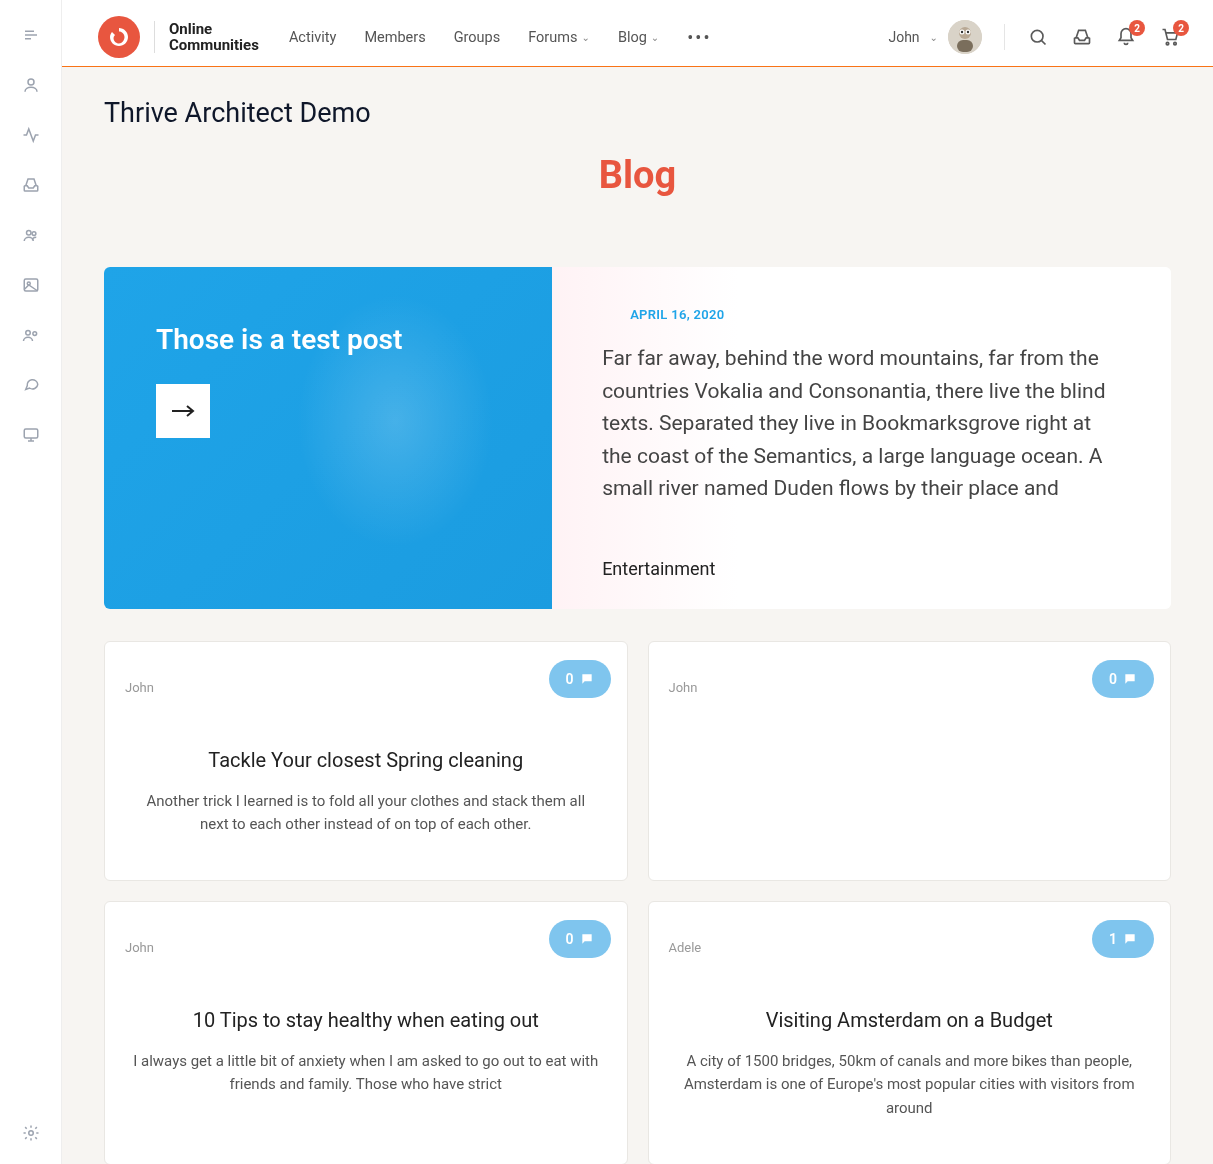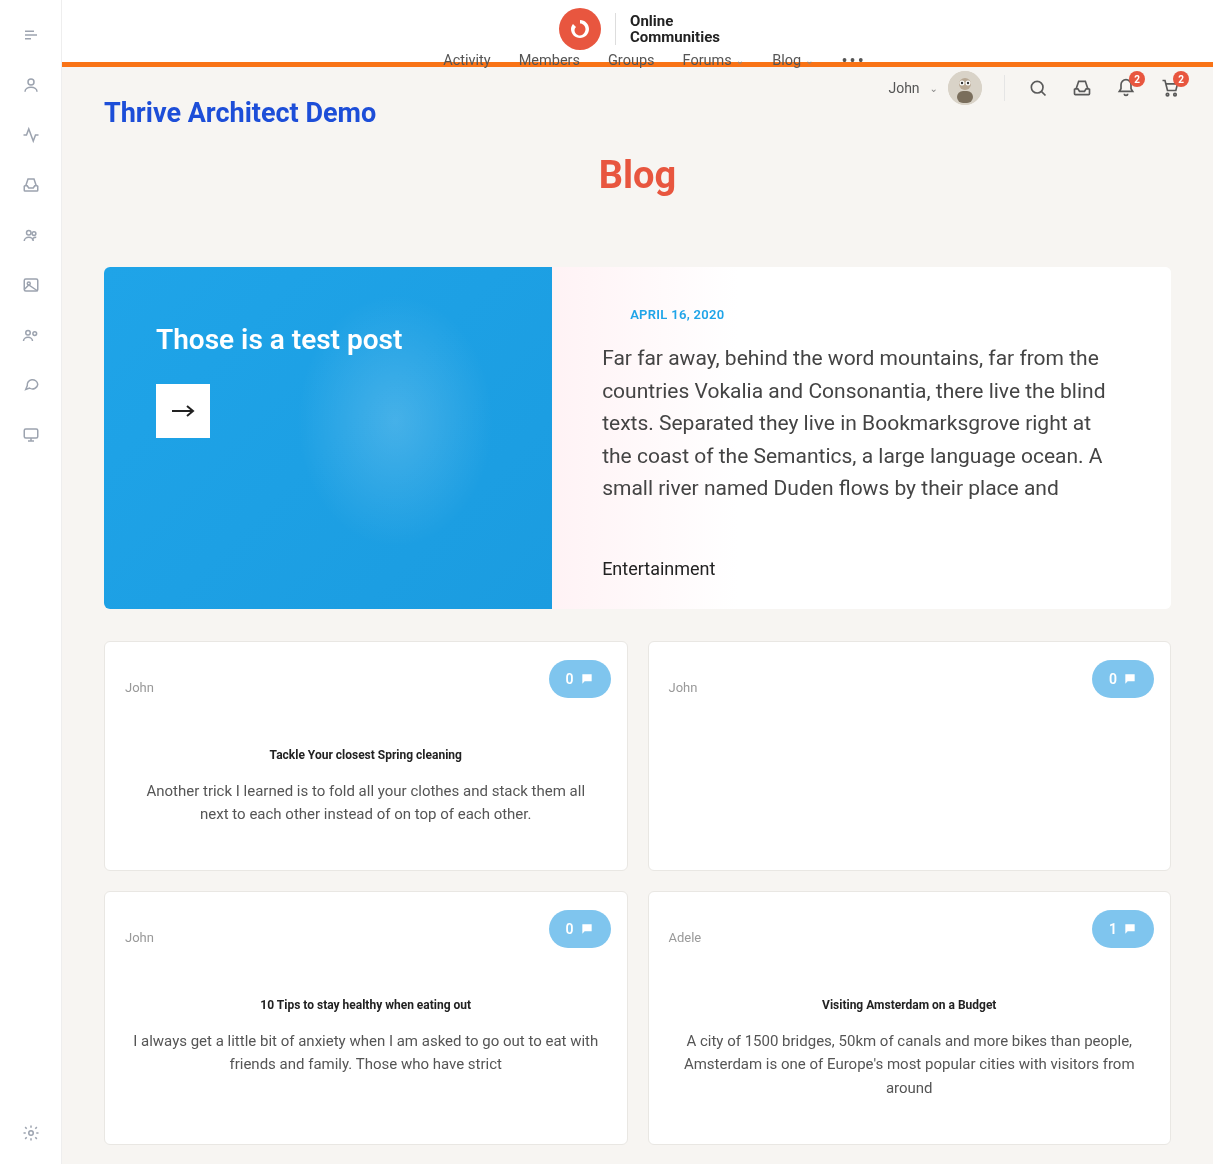--- a/index.html
+++ b/index.html
@@ -32,22 +32,21 @@
     
     
     .header {
       position: relative;
       margin-left: 62px;
       background: #fff;
       height: 67px;
       display: flex;
       align-items: center;
       padding: 8px 32px 0 36px;
-      border-bottom: 5px solid #f97316;
-      flex-direction: column;
+      border-bottom: 1px solid #f97316;
     }
     .logo-area { display: flex; align-items: center; gap: 14px; }
     .logo-badge {
       width: 42px; height: 42px;
       border-radius: 50%;
       background: #e8563f;
       display: flex; align-items: center; justify-content: center;
       color: #fff; font-weight: 800; font-size: 22px;
       letter-spacing: -1px;
     }
@@ -72,21 +71,21 @@
       font-size: 10px;
       font-weight: 700;
       min-width: 16px; height: 16px;
       border-radius: 8px;
       display: flex; align-items: center; justify-content: center;
       padding: 0 4px;
     }
     
     
     .main { margin-left: 62px; padding: 30px 42px 60px; }
-    .page-title { font-size: 27px; color: #1d4ed8; font-weight: 700; margin-bottom: 24px; }
+    .page-title { font-size: 27px; color: #0f172a; font-weight: 400; margin-bottom: 24px; }
     .blog-heading { text-align: center; color: #e8563f; font-size: 38px; font-weight: 700; margin: 16px 0 70px; }
     
     
     .featured {
       display: flex;
       border-radius: 6px;
       overflow: hidden;
       margin-bottom: 32px;
       background: #fff;
     }
@@ -146,21 +145,21 @@
       position:absolute;
       bottom:-18px; left:50%;
       transform: translateX(-50%);
       width: 40px; height: 40px;
       background: #7fc5ee;
       border-radius: 50%;
       z-index:-1;
     }
     .comment-bubble { overflow: visible; }
     .comment-bubble svg { width: 14px; height: 14px; }
-    .post-card h3 { text-align: center; font-size: 12px; font-weight: 700; color: #222; margin-bottom: 18px; cursor: pointer; }
+    .post-card h3 { text-align: center; font-size: 20px; font-weight: 400; color: #222; margin-bottom: 18px; cursor: pointer; }
     .post-excerpt { text-align: center; color: #555; font-size: 15px; line-height: 1.55; padding: 0 8px; }
     
   </style>
 </head>
 <body>
 
 <div class="left-rail">
   <div class="rail-icon">
     <svg viewBox="0 0 24 24" fill="none" stroke="currentColor" stroke-width="2">
         <line x1="4" y1="7" x2="16" y2="7"></line>

